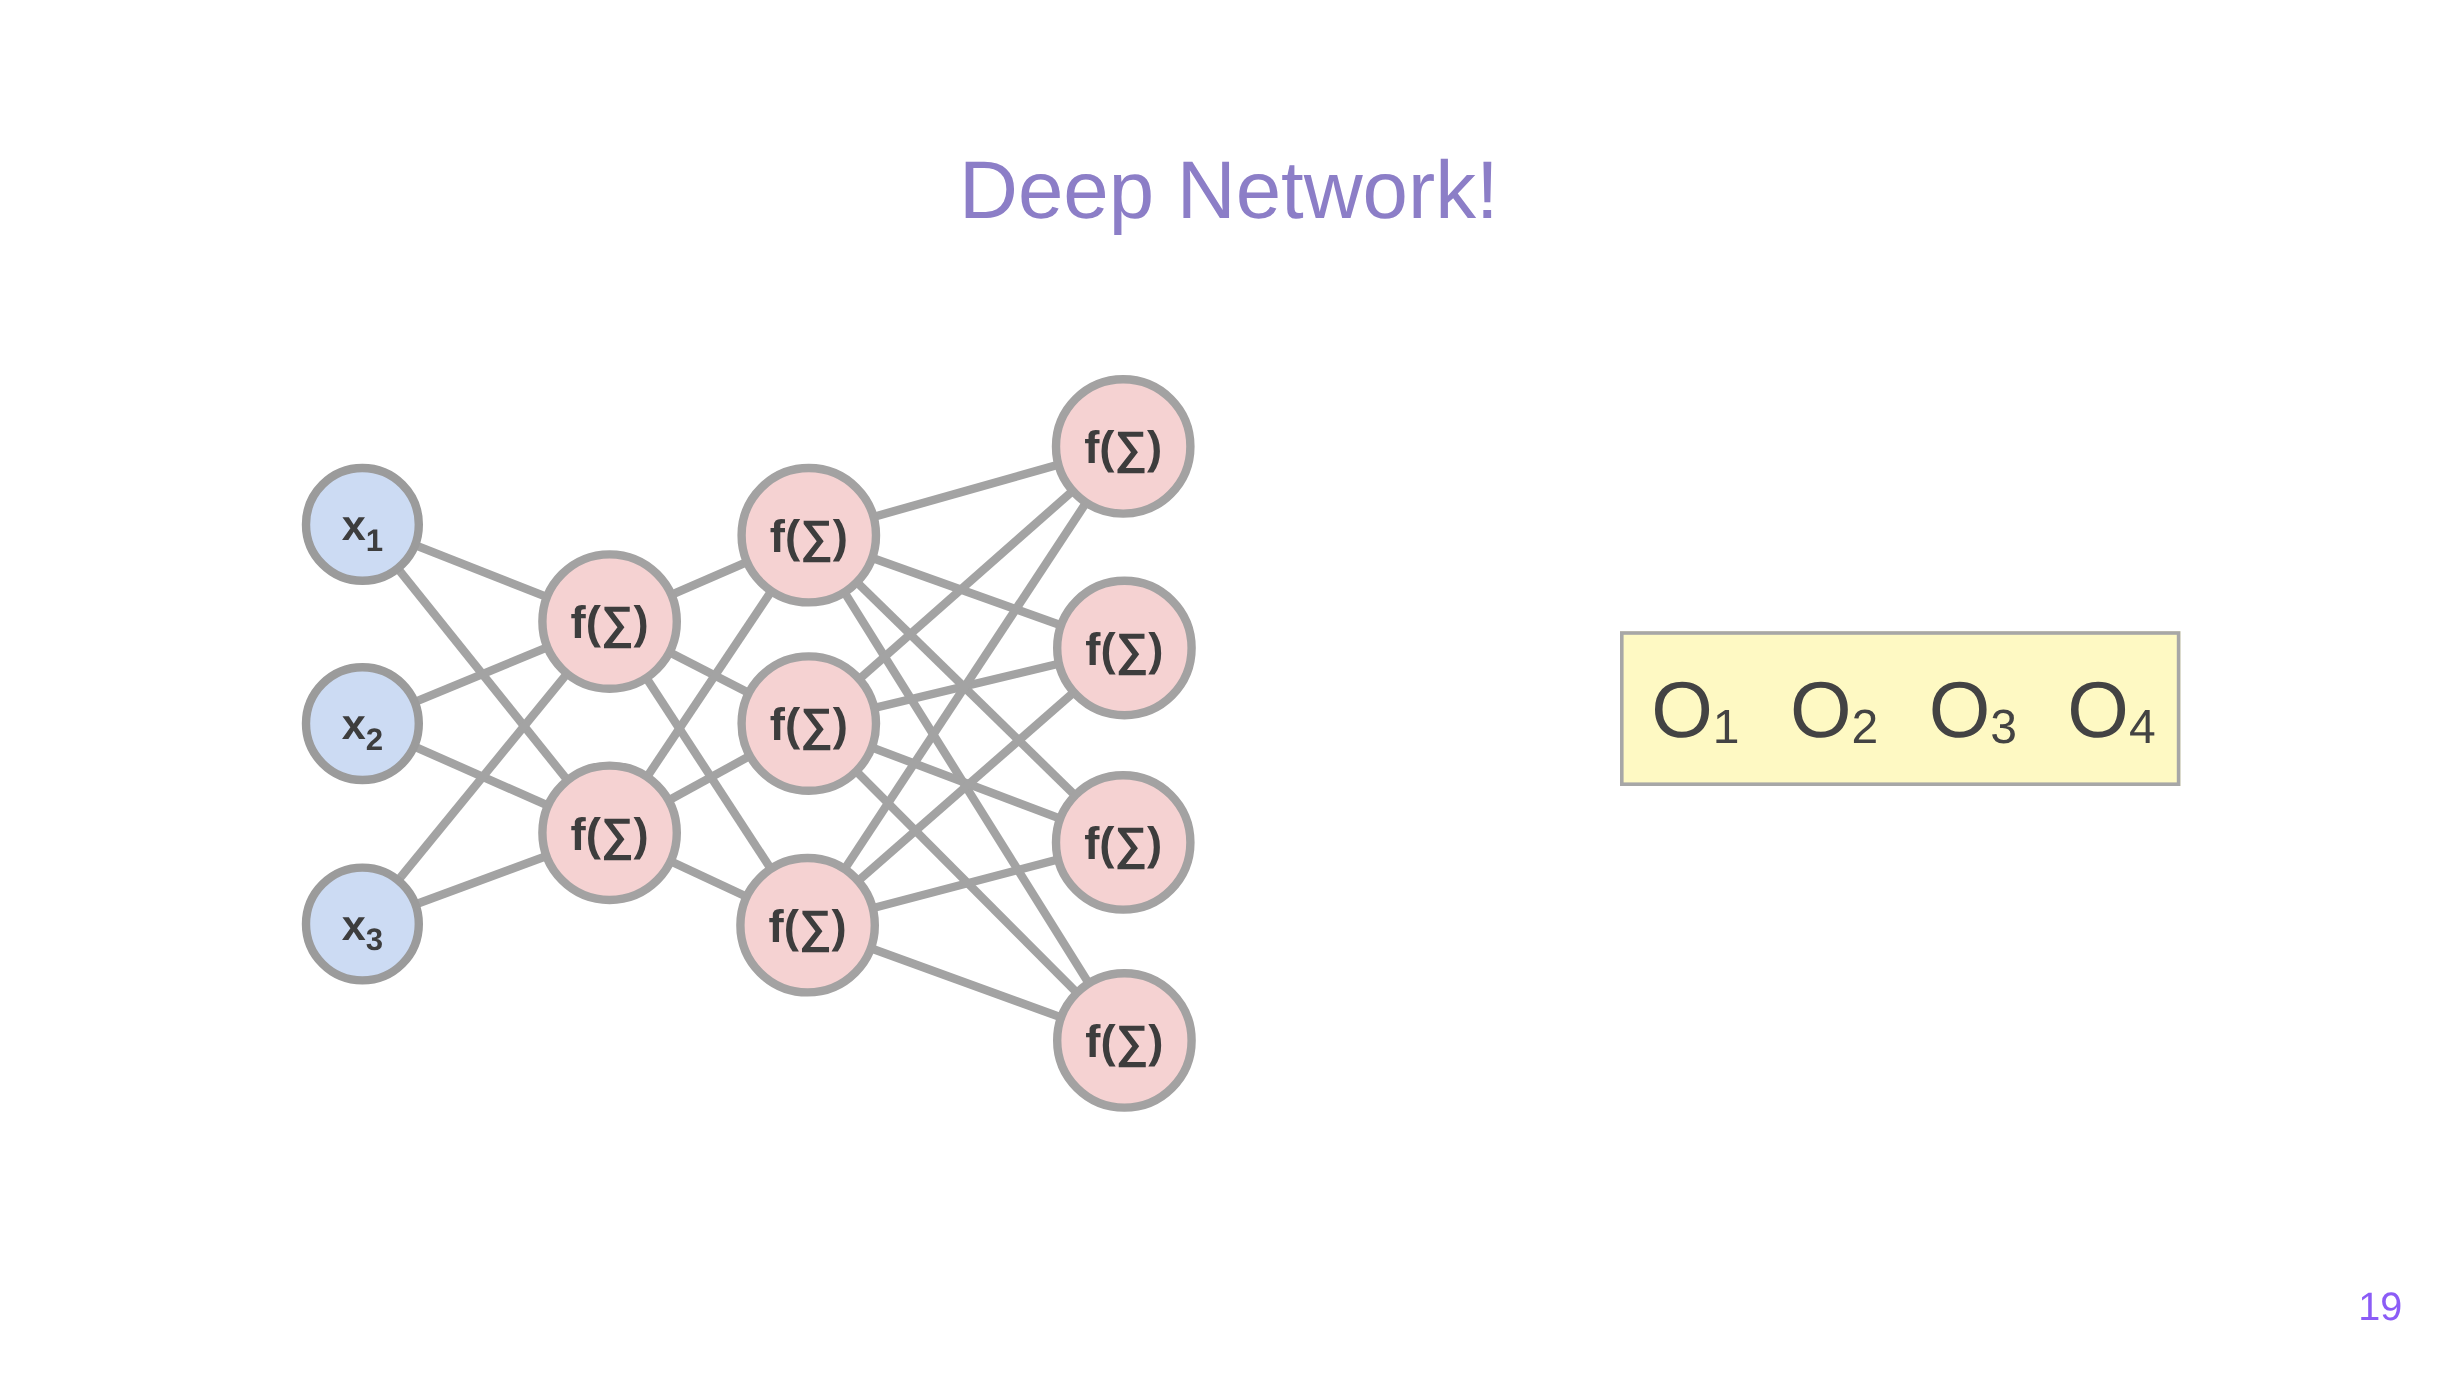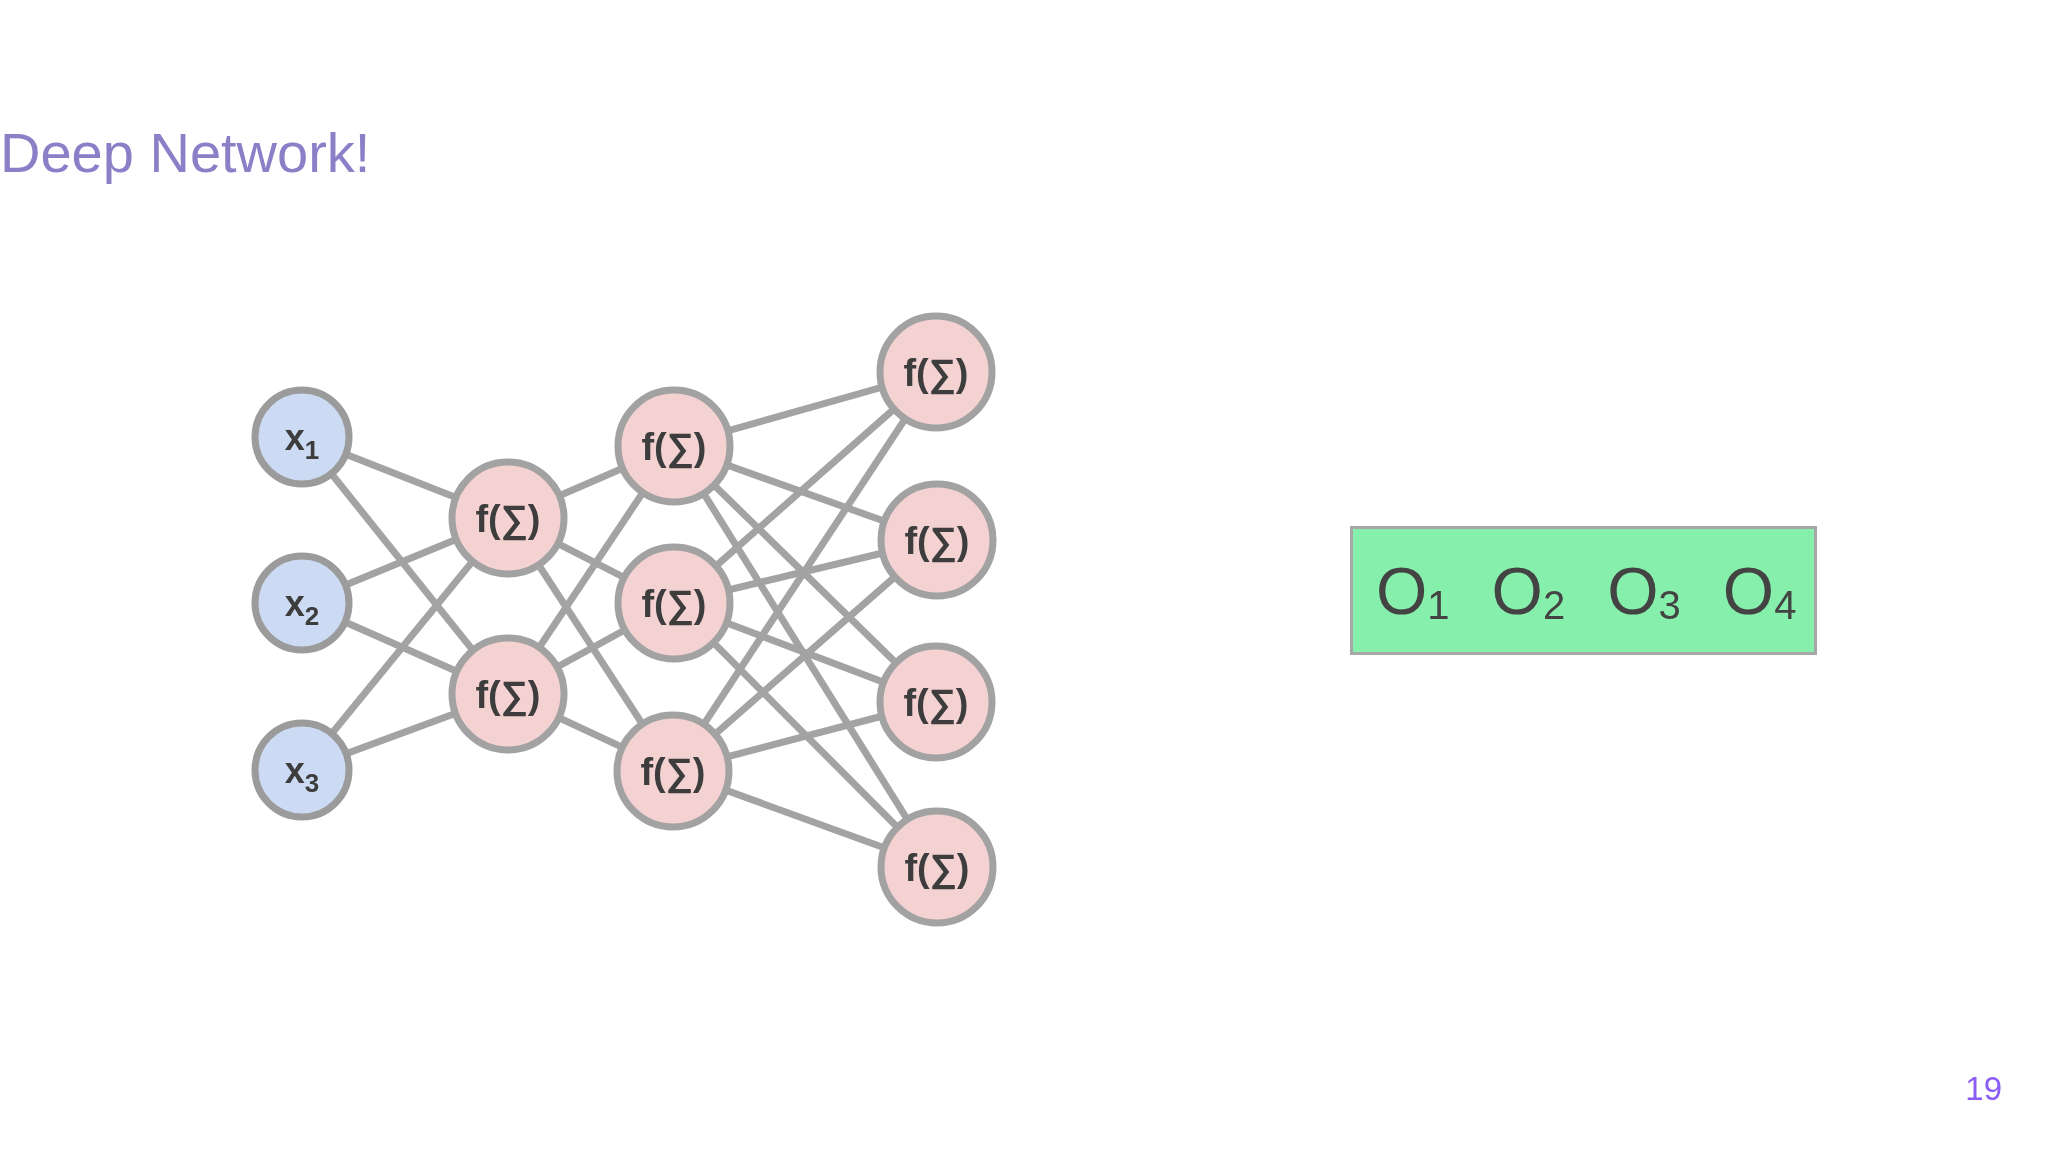--- a/index.html
+++ b/index.html
@@ -10,22 +10,22 @@
     height: 1152px;
     background: #ffffff;
     overflow: hidden;
     font-family: "Liberation Sans", sans-serif;
   }
   .slide-title {
     position: absolute;
     top: 122px;
     left: 0;
     width: 100%;
-    text-align: left;
-    font-size: 56px;
+    text-align: center;
+    font-size: 68px;
     font-weight: 400;
     line-height: 1.1;
     color: #8c7ec7;
     letter-spacing: 0px;
   }
   #net {
     position: absolute;
     left: 0;
     top: 0;
     width: 2048px;
@@ -37,21 +37,21 @@
     text-anchor: middle;
   }
   .obox {
     position: absolute;
     left: 1350px;
     top: 526px;
     width: 467px;
     height: 129px;
     box-sizing: border-box;
     border: 3px solid #a7a7a7;
-    background: #86efac;
+    background: #fef9c3;
     display: flex;
     align-items: center;
     padding-left: 23px;
     gap: 42px;
     font-size: 66px;
     font-weight: 400;
     color: #434343;
     white-space: nowrap;
   }
   .o-item { display: inline-block; }

